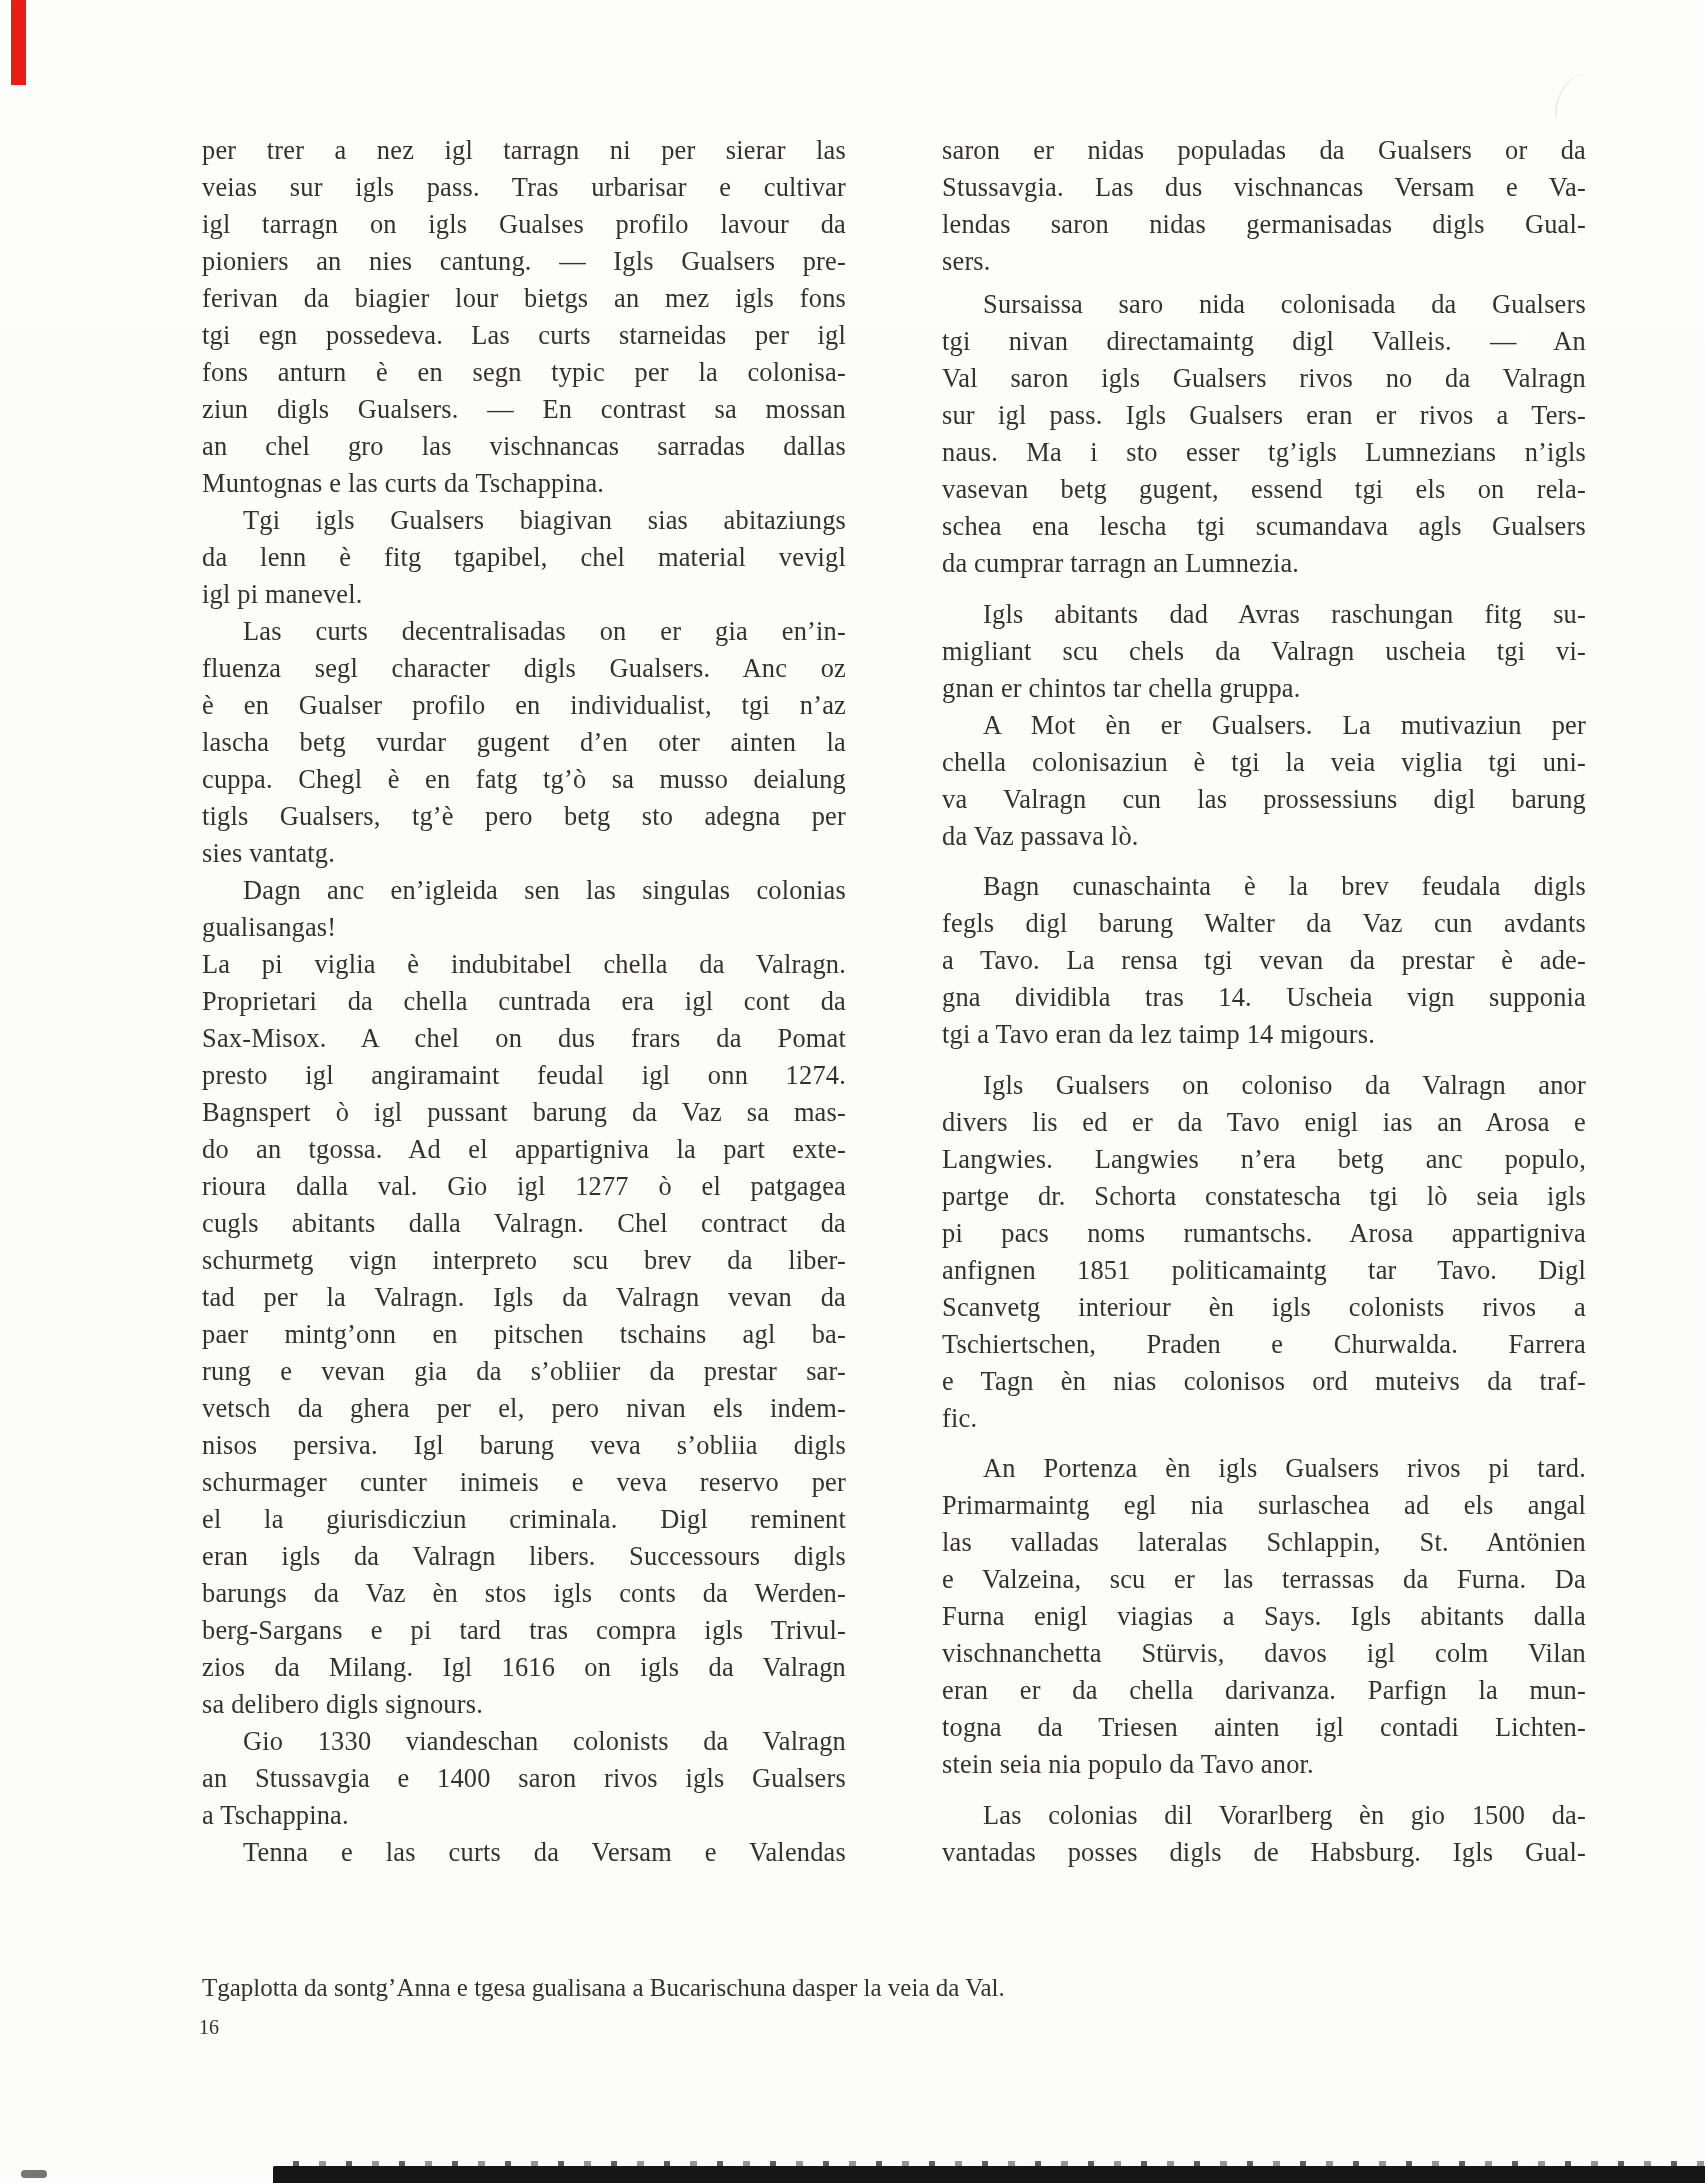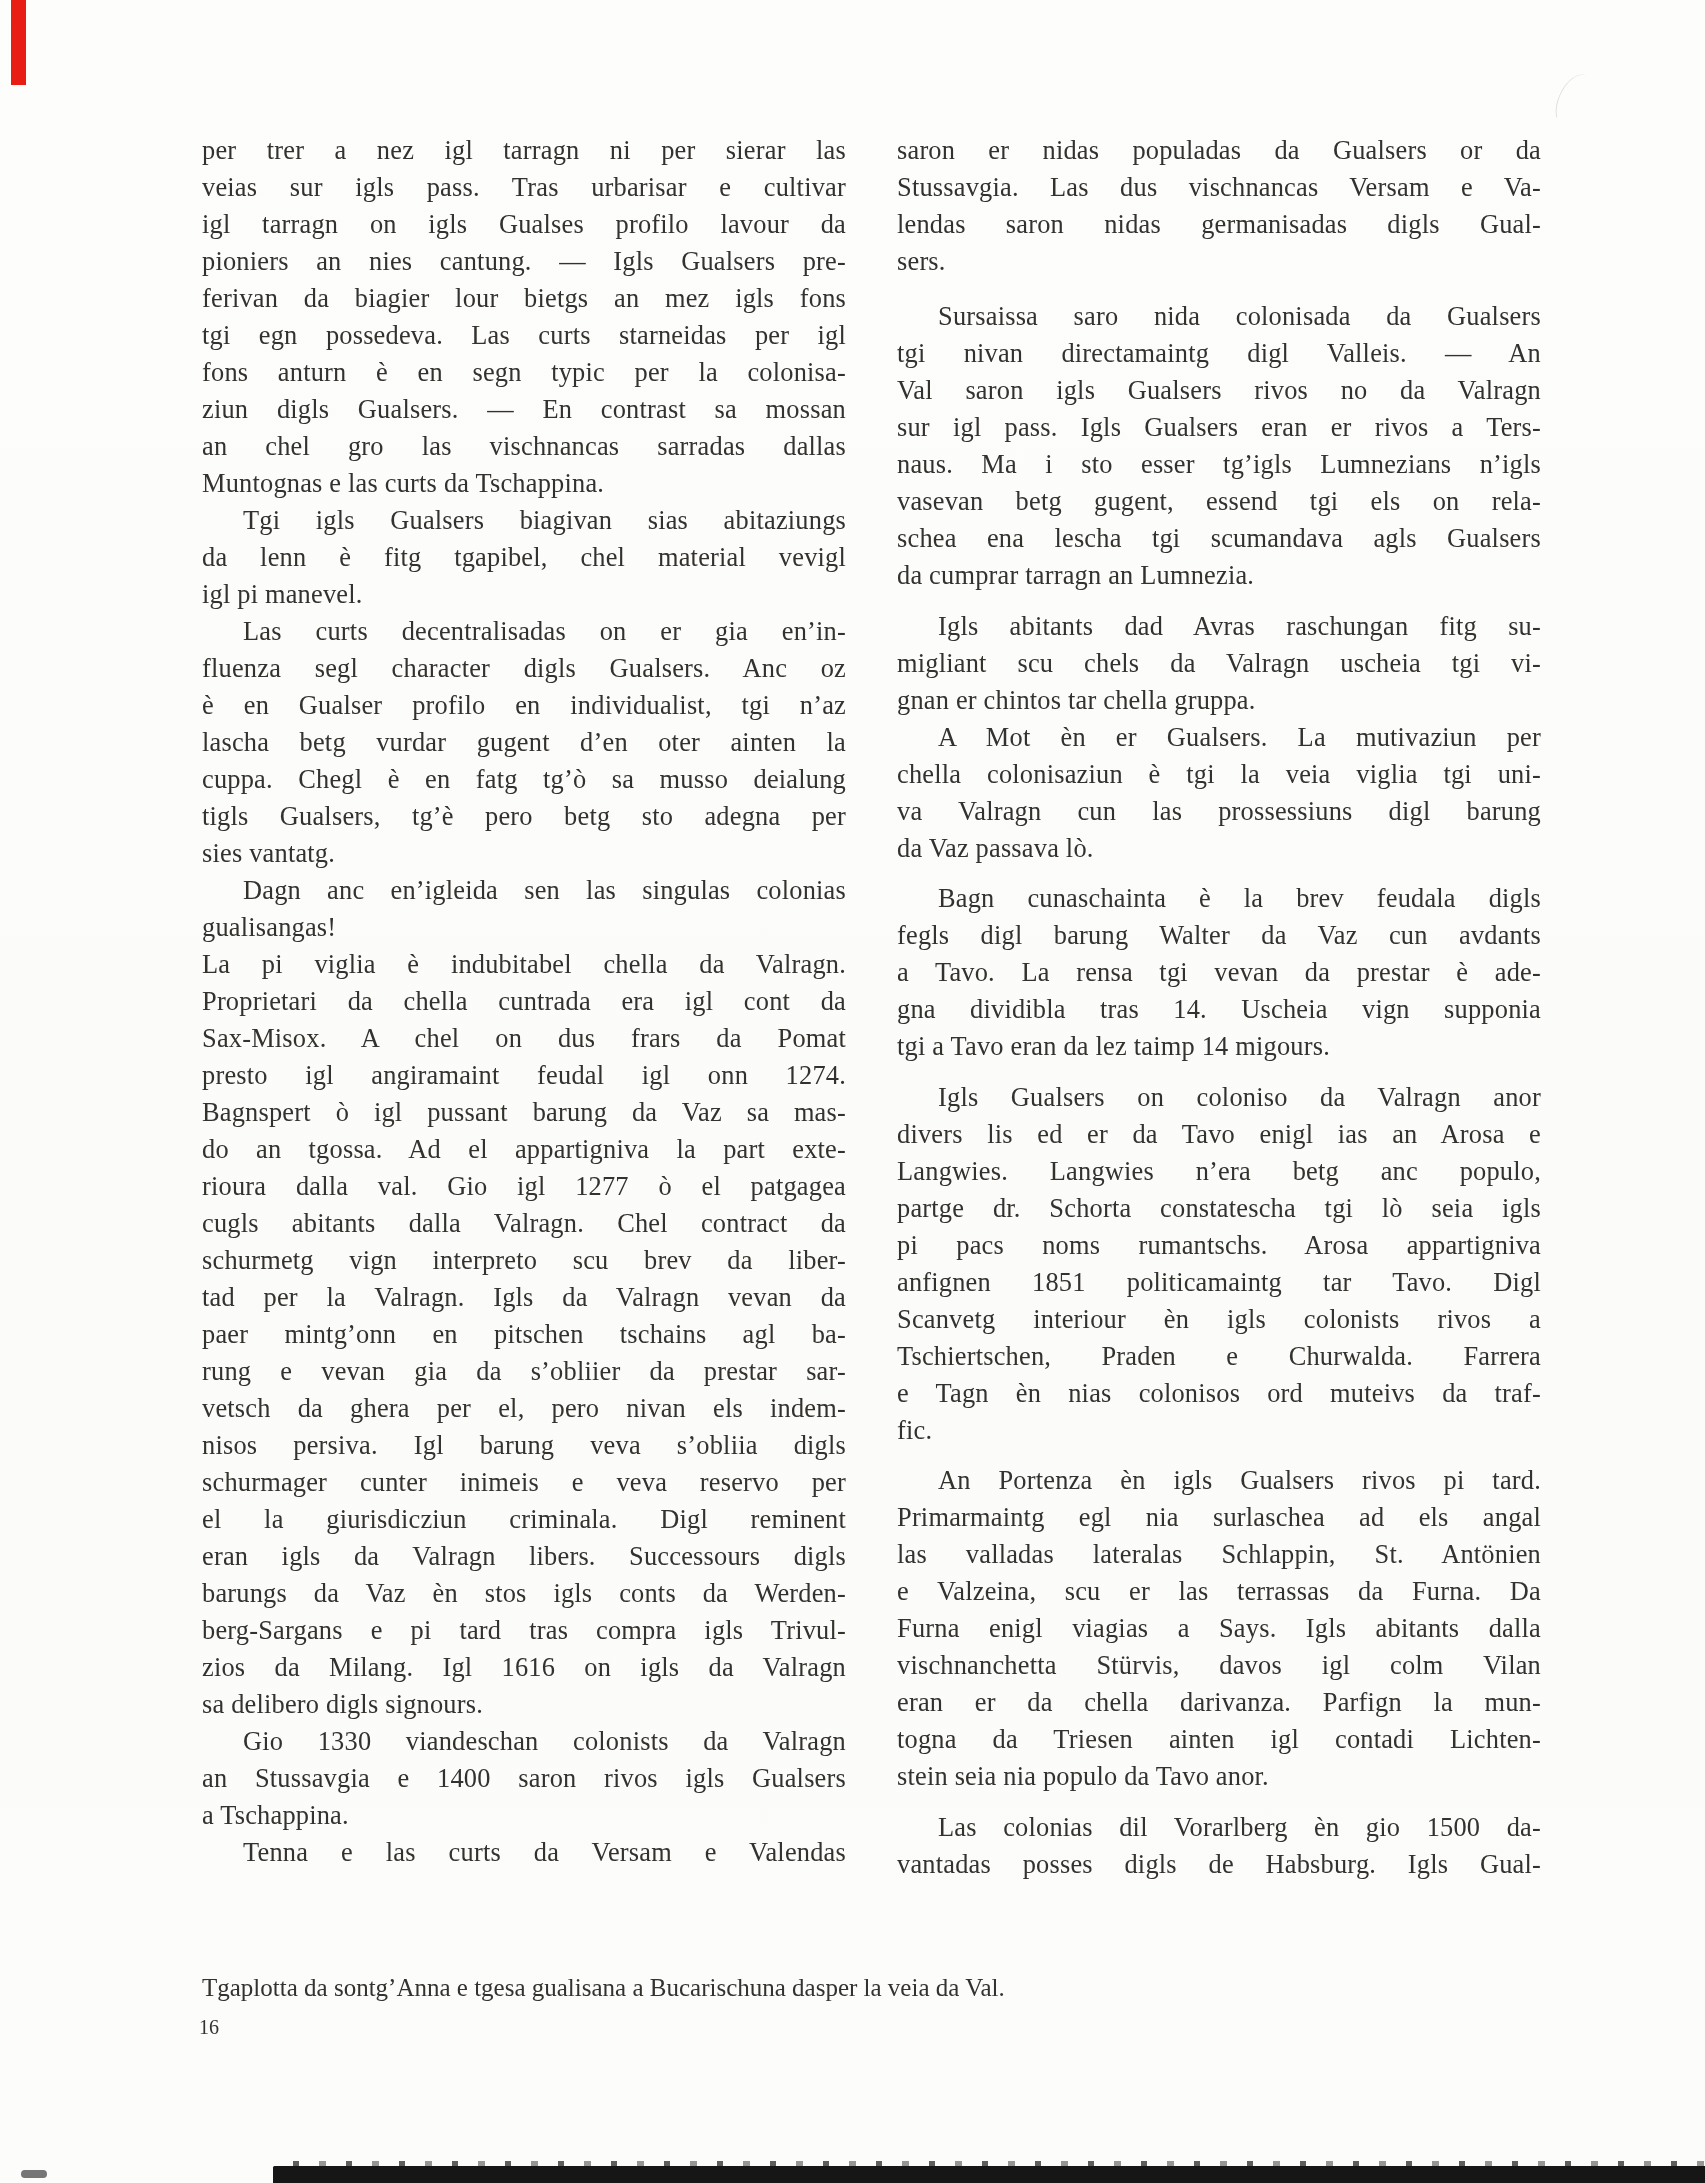--- a/index.html
+++ b/index.html
@@ -17,31 +17,31 @@
     color: #34322e;
   }
   .column {
     position: absolute;
     top: 132px;
     width: 644px;
     font-size: 26.4px;
     line-height: 37px;
   }
   .col-left  { left: 202px; }
-  .col-right { left: 897px; }
+  .col-right { left: 942px; }
   .line {
     text-align: justify;
     text-align-last: justify;
     white-space: normal;
     letter-spacing: 0.2px;
   }
   .line.end { text-align-last: left; }
   .line.ind { text-indent: 41px; }
   .line.gap { margin-top: 13.6px; }
-  .line.gapsm { margin-top: 18px; }
+  .line.gapsm { margin-top: 6px; }
   .caption {
     position: absolute;
     left: 202px; top: 1943px;
     width: 1398px;
     font-size: 25px;
     line-height: 33px;
     color: #34322e;
     margin-top: 28px;
   }
   .page-number {

